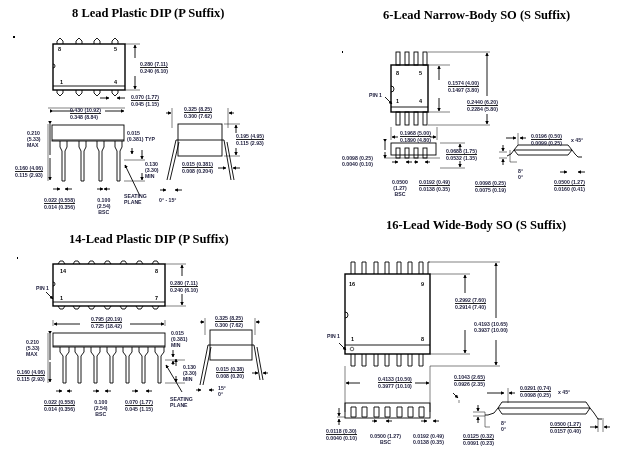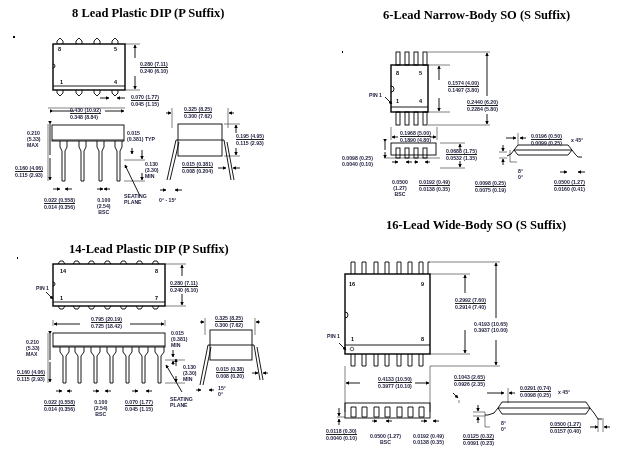--- a/index.html
+++ b/index.html
@@ -10,21 +10,21 @@
   .lbl{position:absolute;font-size:5.2px;line-height:6px;white-space:nowrap;font-weight:bold;color:#1a1a3a;}
   .pin{position:absolute;font-size:5.5px;font-weight:bold;}
   svg{position:absolute;left:0;top:0;}
   .dot{position:absolute;width:2px;height:2px;background:#000;}
 </style>
 </head>
 <body>
 
 <div class="title" style="left:72px;top:6px;">8 Lead Plastic DIP (P Suffix)</div>
 <div class="title" style="left:383px;top:8px;">6-Lead Narrow-Body SO (S Suffix)</div>
-<div class="title" style="left:69px;top:242px;">14-Lead Plastic DIP (P Suffix)</div>
+<div class="title" style="left:69px;top:232px;">14-Lead Plastic DIP (P Suffix)</div>
 <div class="title" style="left:386px;top:218px;">16-Lead Wide-Body SO (S Suffix)</div>
 
 <div class="dot" style="left:13px;top:36px;"></div>
 <div class="dot" style="left:342px;top:51px;width:1px;"></div>
 <div class="dot" style="left:17px;top:257px;width:1px;"></div>
 
 <svg width="620" height="458" viewBox="0 0 620 458">
   <defs>
     <marker id="ah" markerWidth="4" markerHeight="4" refX="3.5" refY="2" orient="auto">
       <path d="M0,0 L4,2 L0,4 z" fill="#000"></path>

